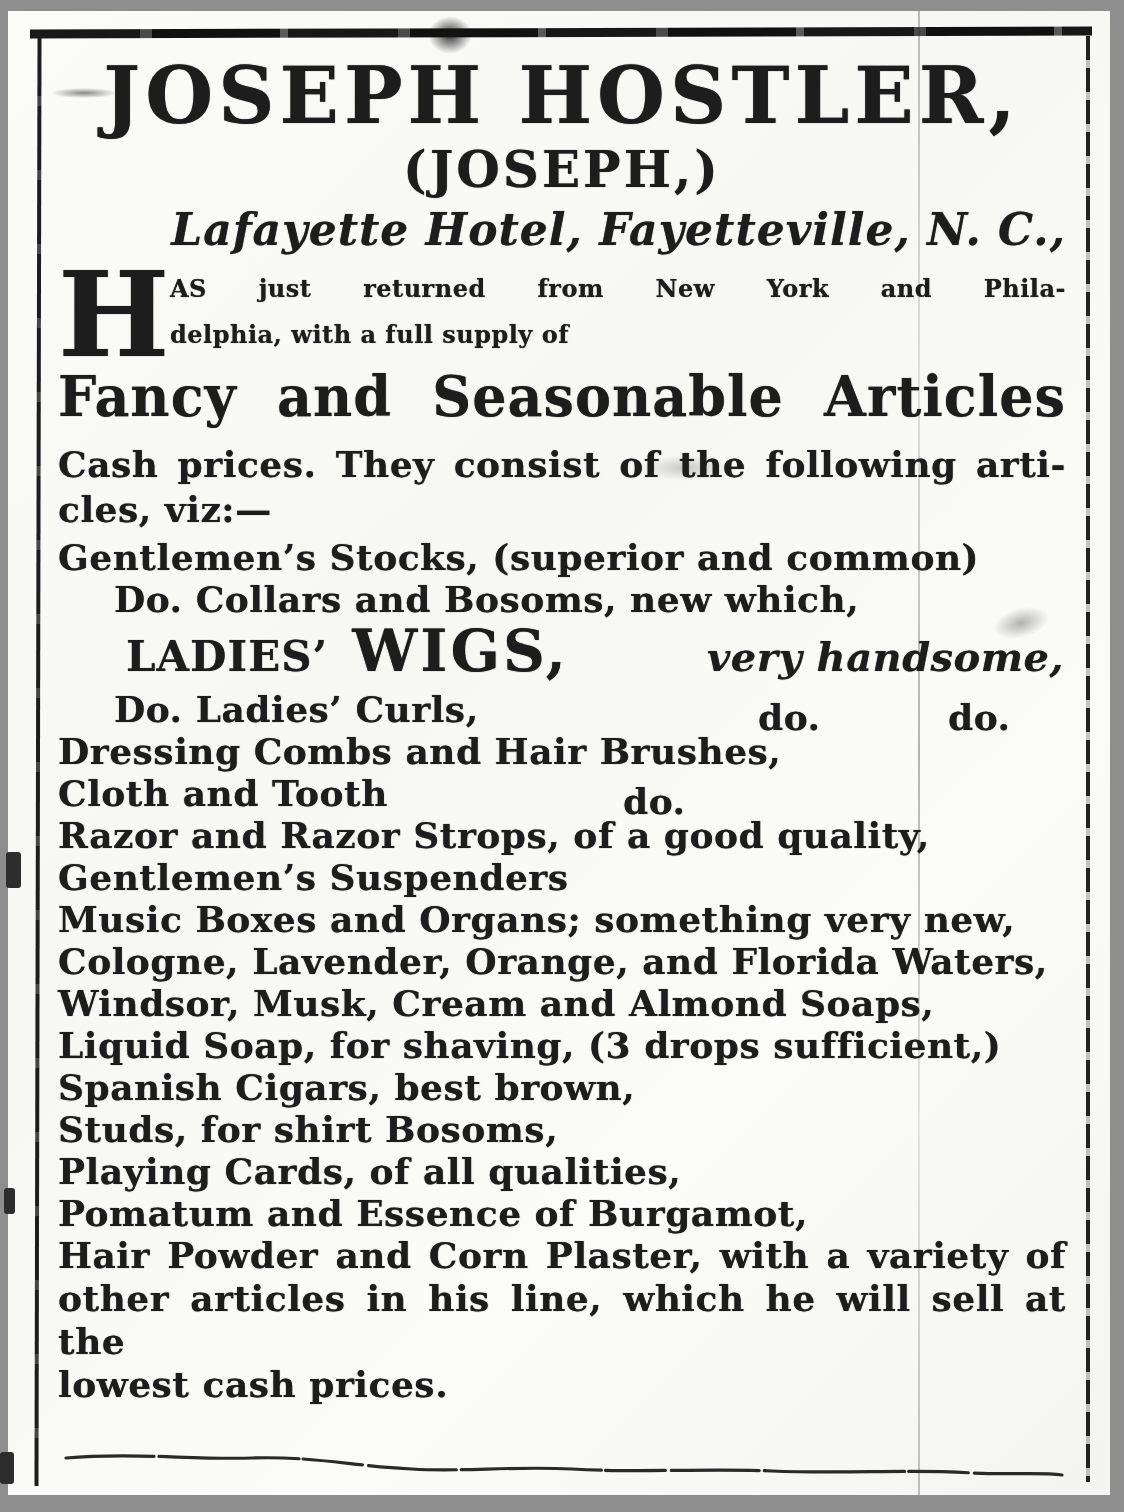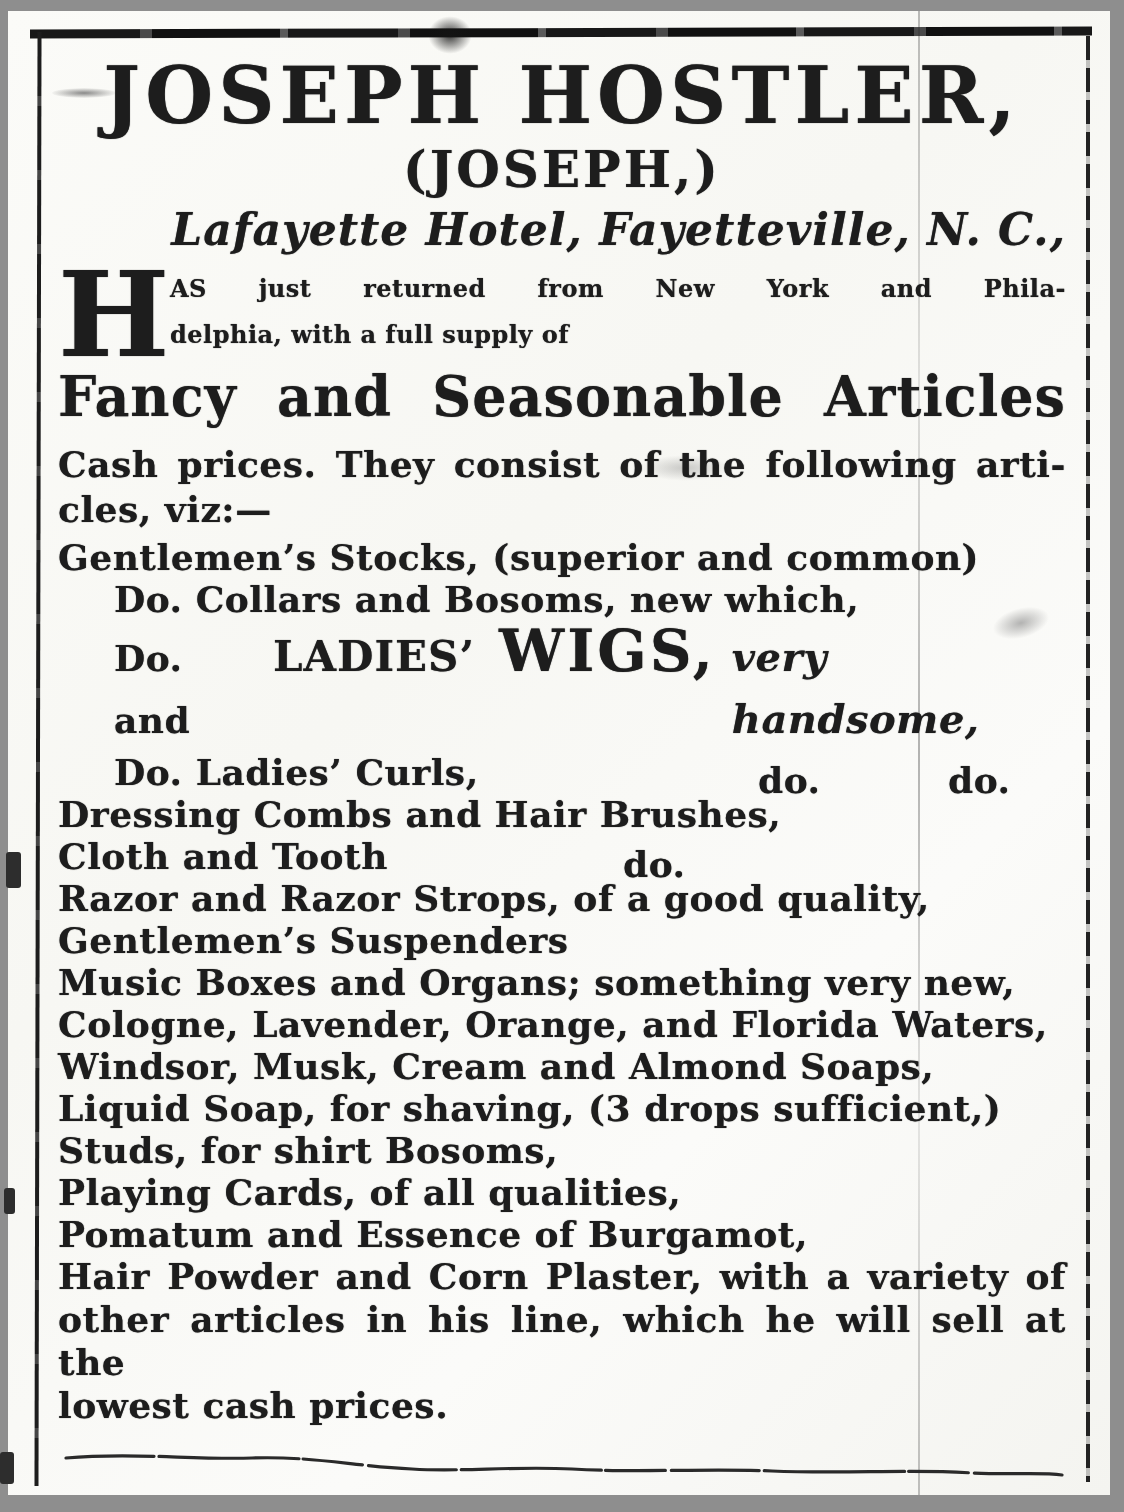--- a/index.html
+++ b/index.html
@@ -120,41 +120,41 @@
 
   <div class="lead">
     <div class="jline">Cash prices. They consist of the following arti-</div>
     <div>cles, viz:—</div>
   </div>
 
   <ul class="items">
     <li>Gentlemen’s Stocks, (superior and common)</li>
     <li class="indent">Do. Collars and Bosoms, new which,</li>
     <li class="indent wigs-line">
-      <span>Do. and</span>
       <span class="ladies">LADIES’</span>
       <span class="wigs-big">WIGS,</span>
       <span class="handsome">very handsome,</span>
     </li>
     <li class="indent">
       <span>Do. Ladies’ Curls,</span>
       <span class="abs-do" style="left:700px">do.</span>
       <span class="abs-do" style="left:890px">do.</span>
     </li>
     <li>Dressing Combs and Hair Brushes,</li>
     <li>
       <span>Cloth and Tooth</span>
       <span class="abs-do" style="left:565px">do.</span>
     </li>
     <li>Razor and Razor Strops, of a good quality,</li>
     <li>Gentlemen’s Suspenders</li>
     <li>Music Boxes and Organs; something very new,</li>
     <li>Cologne, Lavender, Orange, and Florida Waters,</li>
     <li>Windsor, Musk, Cream and Almond Soaps,</li>
     <li>Liquid Soap, for shaving, (3 drops sufficient,)</li>
+    <li>Spanish Cigars, best brown,</li>
     <li>Studs, for shirt Bosoms,</li>
     <li>Playing Cards, of all qualities,</li>
     <li>Pomatum and Essence of Burgamot,</li>
   </ul>
 
   <div class="closing">
     <div class="jline">Hair Powder and Corn Plaster, with a variety of</div>
     <div class="jline">other articles in his line, which he will sell at the</div>
     <div>lowest cash prices.</div>
   </div>

